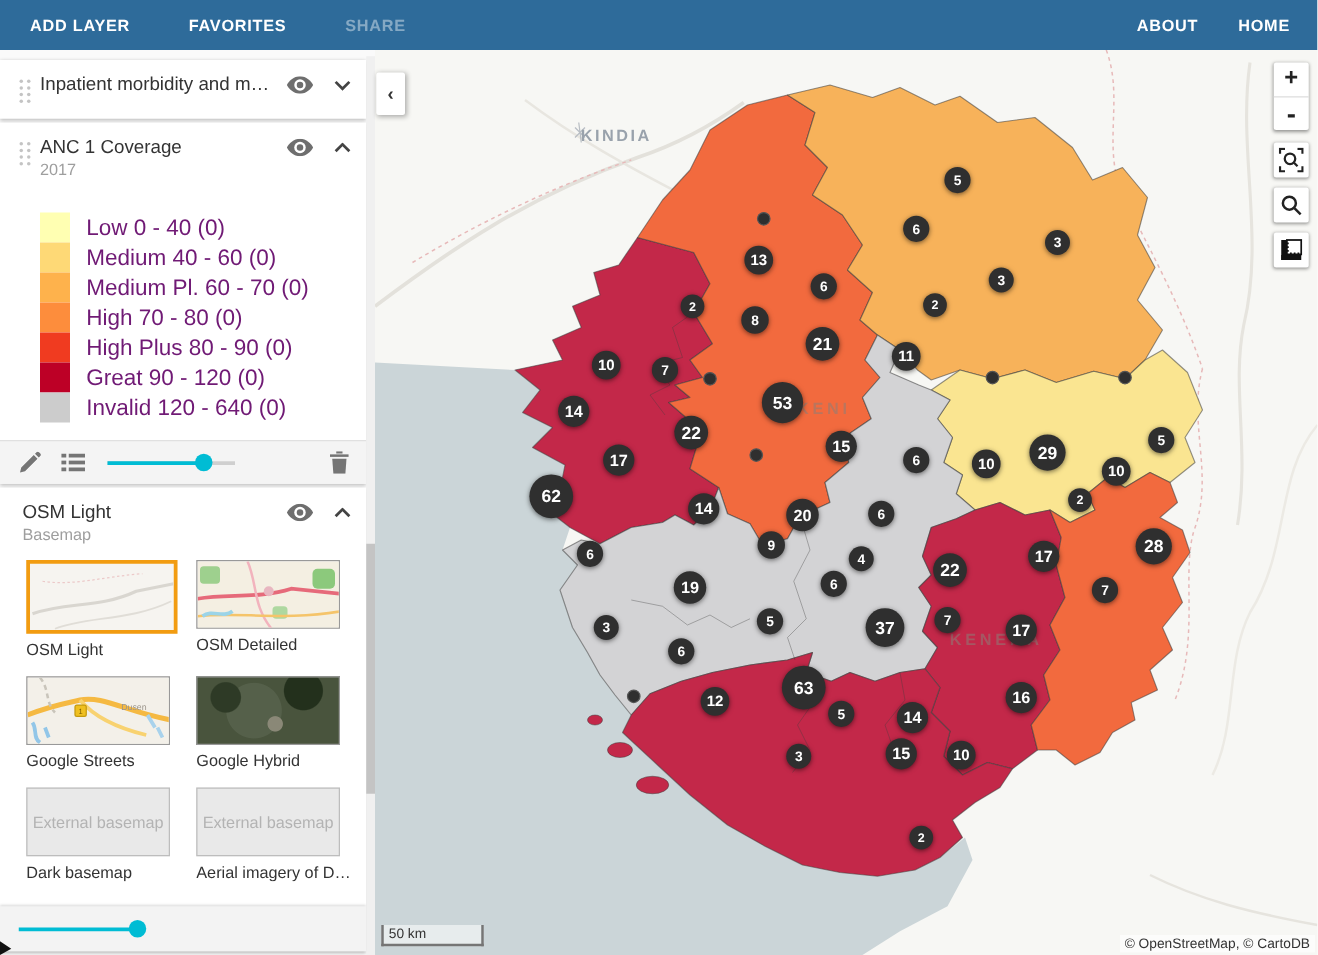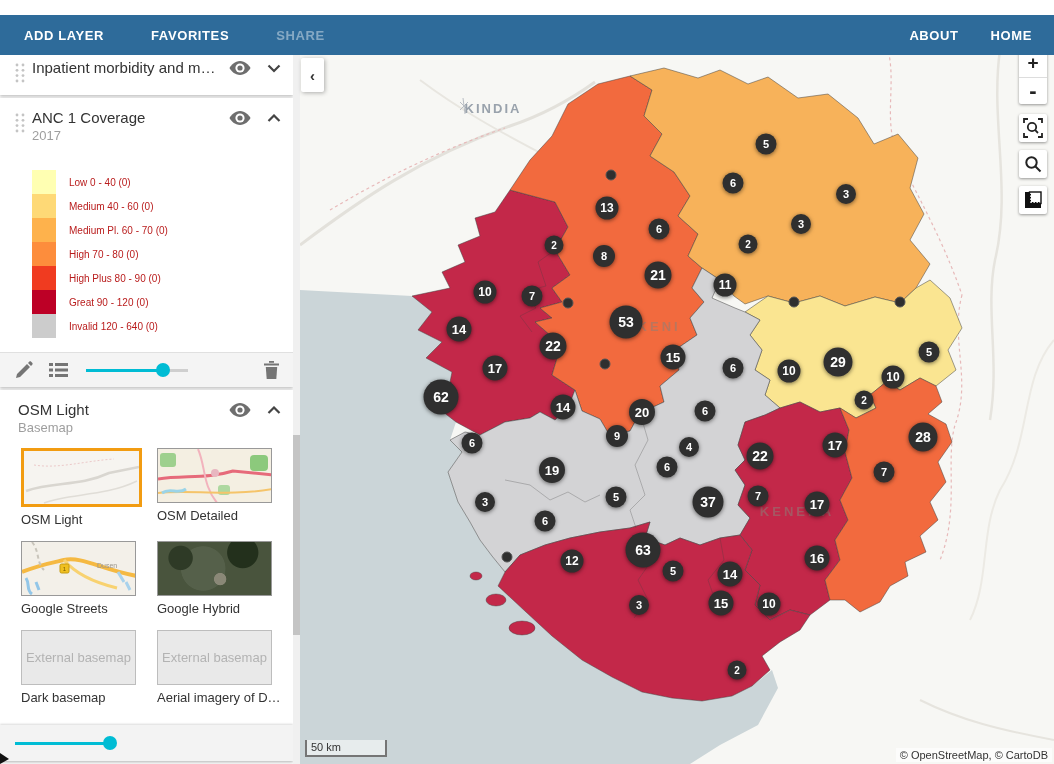--- a/index.html
+++ b/index.html
@@ -1,39 +1,39 @@
 <!DOCTYPE html>
 <html><head>
 <meta charset="utf-8">
 <style>
   html,body{margin:0;padding:0}
   body{width:1054px;height:764px;position:relative;overflow:hidden;
        font-family:"Liberation Sans",sans-serif;background:#fff}
   
-  .navbar{position:absolute;top:15px;left:0;width:1054px;height:40px;background:#2E6B9A;
+  .navbar{position:absolute;top:0;left:0;width:1054px;height:40px;background:#2E6B9A;
           display:flex;align-items:center;justify-content:space-between;
           padding:0 22px 0 24px;box-sizing:border-box;z-index:40}
   .nav-group{display:flex;gap:47px}
   .nav-btn{color:#fff;font-size:13px;font-weight:bold;letter-spacing:.6px;cursor:pointer;white-space:nowrap}
   .nav-btn.disabled{color:rgba(255,255,255,.42)}
   
   .panel{position:absolute;top:40px;left:0;width:300px;height:724px;background:#fafafa;z-index:20}
   .card{background:#fff;box-shadow:0 1px 3px rgba(0,0,0,.28);position:relative;margin-bottom:3px}
   .card-header{display:flex;align-items:flex-start;padding:11px 12px 11px 8px}
   .drag-handle{flex:0 0 16px;margin:3px 4px 0 4px}
   .titles{min-width:0}
   .card-title{font-size:15px;color:#333;white-space:nowrap;overflow:hidden;text-overflow:ellipsis;max-width:180px}
   .card-sub{font-size:13px;color:#9e9e9e;margin-top:2px}
   .header-icons{margin-left:auto;display:flex;align-items:center;gap:16px;padding-top:2px}
   .icon-btn{cursor:pointer;display:flex;align-items:center}
   
   .legend{margin:16px 0 14px 32px}
   .legend-row{display:flex;align-items:center;height:24px}
   .legend-swatch{width:24px;height:24px;flex:0 0 24px}
-  .legend-label{font-size:10px;color:#b91c1c;margin-left:13px;white-space:nowrap}
+  .legend-label{font-size:18px;color:#701a75;margin-left:13px;white-space:nowrap}
   
   .layer-toolbar{height:34px;background:#f4f4f4;border-top:1px solid #e0e0e0;
                  display:flex;align-items:center;padding:0 14px}
   .slider{position:relative;width:102px;height:14px;margin-left:18px;cursor:pointer}
   .slider .track{position:absolute;top:6px;left:0;right:0;height:3px;background:#cfcfcf}
   .slider .fill{position:absolute;top:6px;left:0;height:3px;background:#00BCD4}
   .slider .knob{position:absolute;top:0;width:14px;height:14px;border-radius:50%;background:#00BCD4}
   
   .thumbs{display:grid;grid-template-columns:129px 129px;column-gap:7px;padding:2px 0 0 21px}
   .thumb-item{width:129px}

